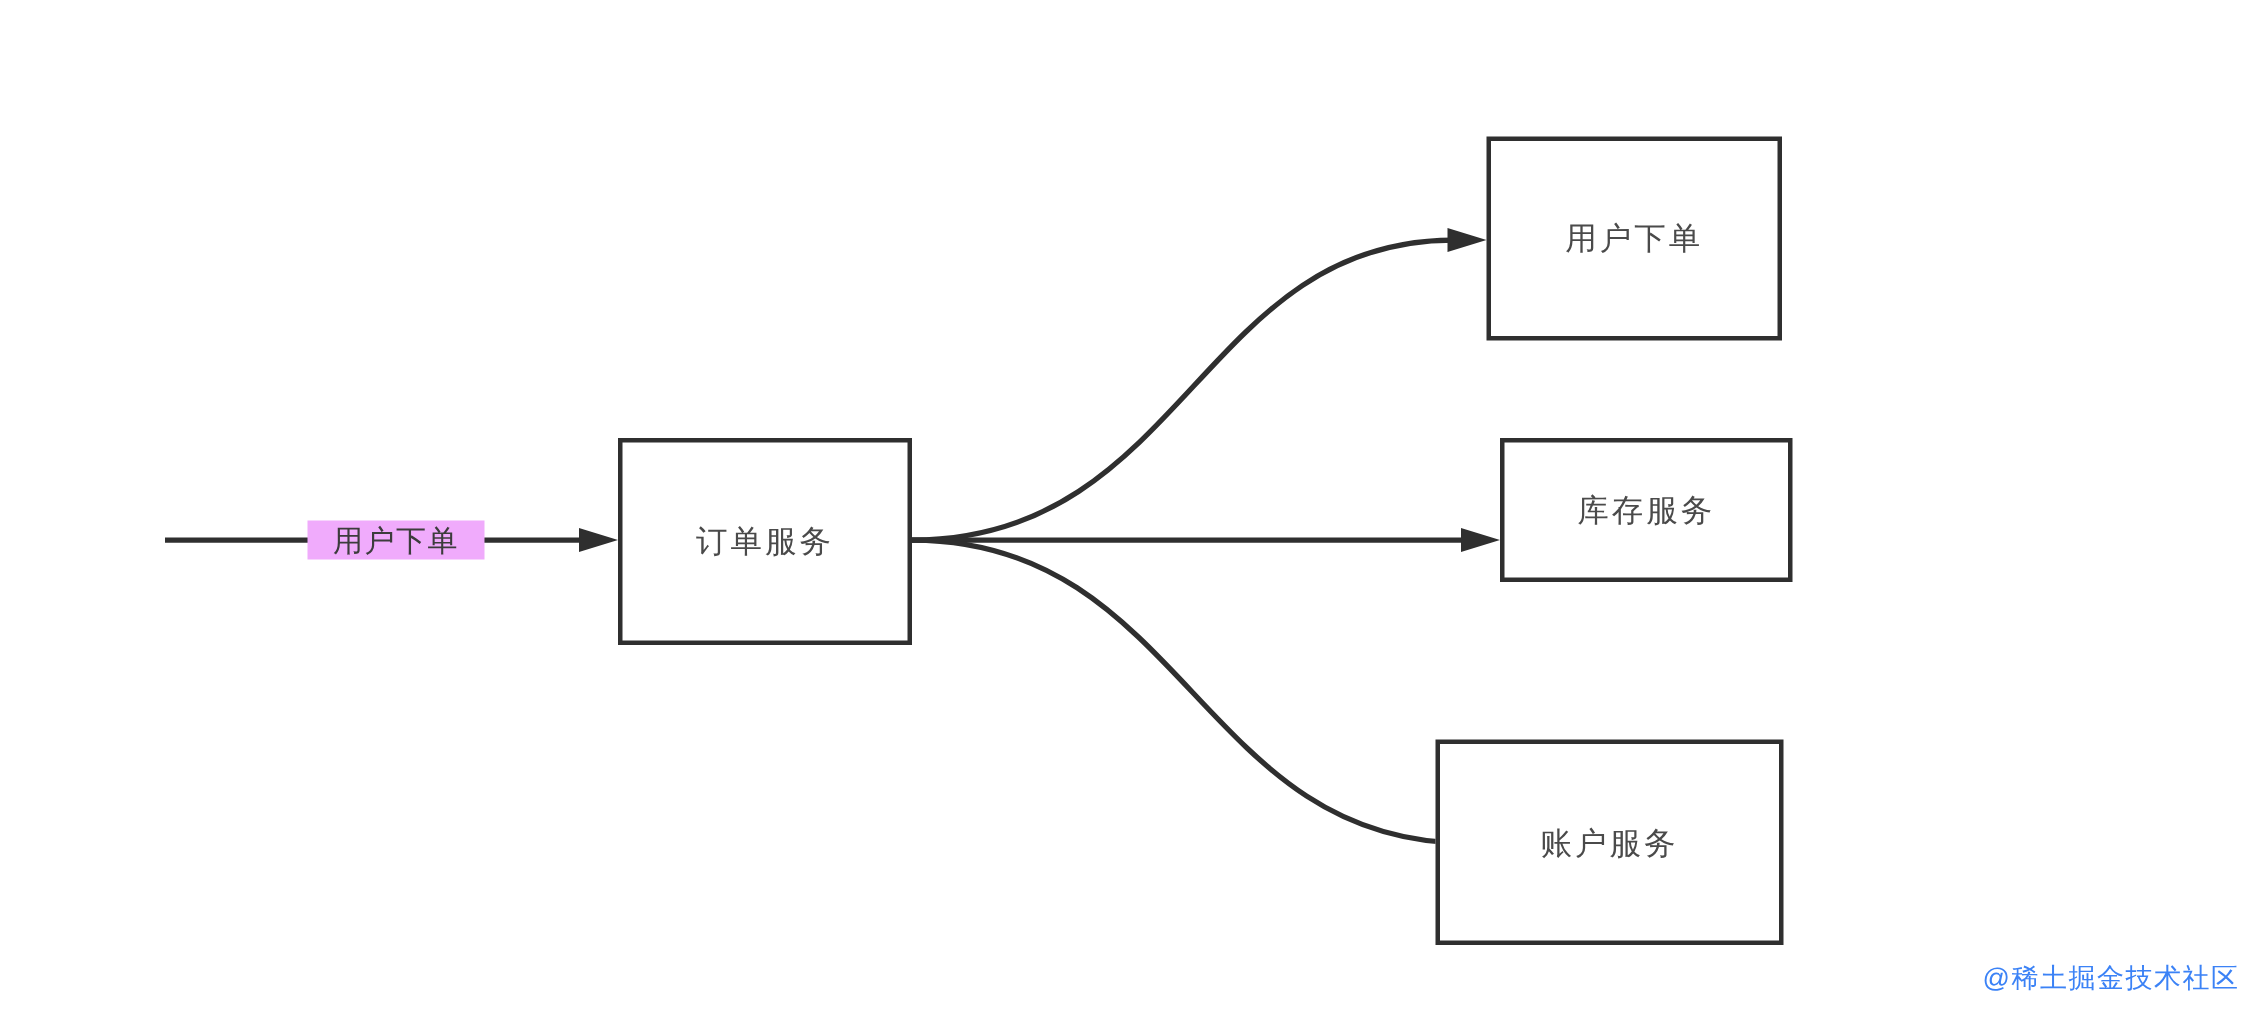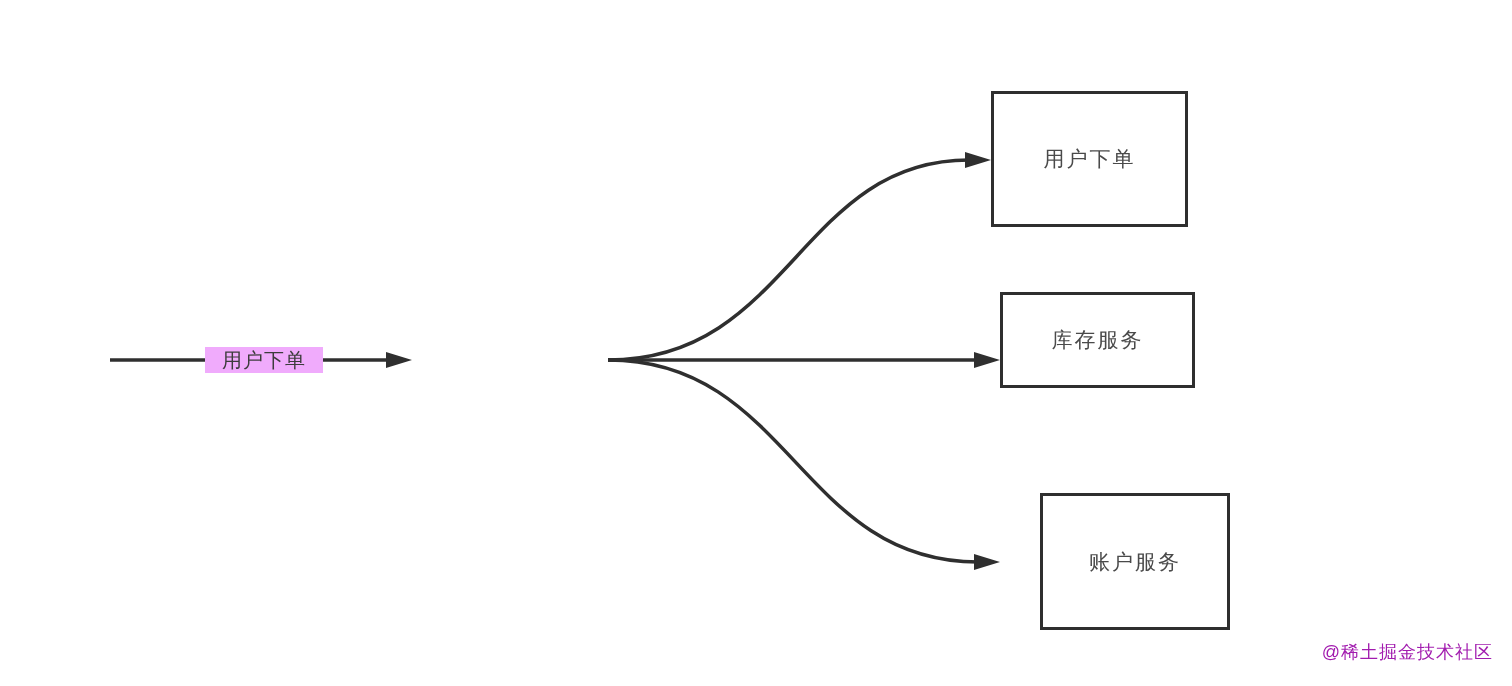--- a/index.html
+++ b/index.html
@@ -35,42 +35,42 @@
   }
   .node-label {
     font-size: 21px;
     letter-spacing: 2px;
     color: #4a4a4a;
     white-space: nowrap;
   }
   .node-order    { left: 412px;  top: 292px; width: 196px; height: 138px; }
   .node-product  { left: 991px;  top: 91px;  width: 197px; height: 136px; }
   .node-inventory{ left: 1000px; top: 292px; width: 195px; height: 96px; }
-  .node-account  { left: 1040px; top: 493px; width: 190px; height: 137px; }
+  .node-account  { left: 957px; top: 493px; width: 232px; height: 137px; }
   .edge-label {
     position: absolute;
     left: 205px;
     top: 347px;
     width: 118px;
     height: 26px;
     background: #f0abfc;
     display: flex;
     align-items: center;
     justify-content: center;
     font-size: 20px;
     letter-spacing: 1px;
     color: #3c3c3c;
     white-space: nowrap;
   }
   .watermark {
     position: absolute;
     right: 19px;
     bottom: 22px;
     font-size: 18px;
-    color: #a21caf;
+    color: #3b82f6;
     letter-spacing: 1px;
     white-space: nowrap;
     margin-top: 20px;
   }
 </style>
 </head>
 <body>
 
 <div class="canvas">
 
@@ -94,20 +94,23 @@
     <g>
       <path d="M 608 360 C 790 360, 800 562, 978 562" fill="none" stroke="#2f2f2f" stroke-width="3.5"></path>
       <polygon points="1000,562 974,554 974,570" fill="#2f2f2f"></polygon>
     </g>
   </svg>
 
   <div class="edge-label">
     <span>用户下单</span>
   </div>
 
+  <div class="node node-order">
+    <span class="node-label">订单服务</span>
+  </div>
 
   <div class="node node-product">
     <span class="node-label">用户下单</span>
   </div>
 
   <div class="node node-inventory">
     <span class="node-label">库存服务</span>
   </div>
 
   <div class="node node-account">

